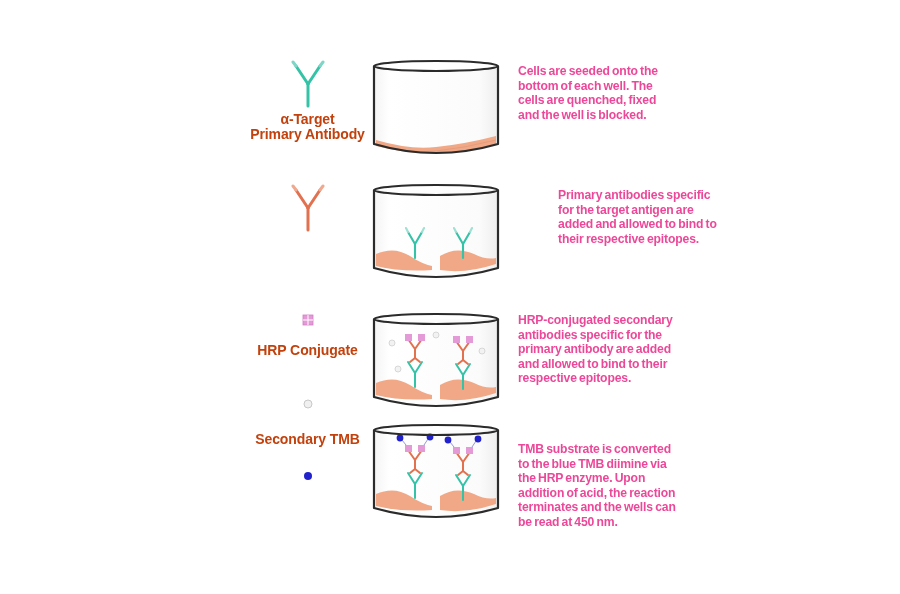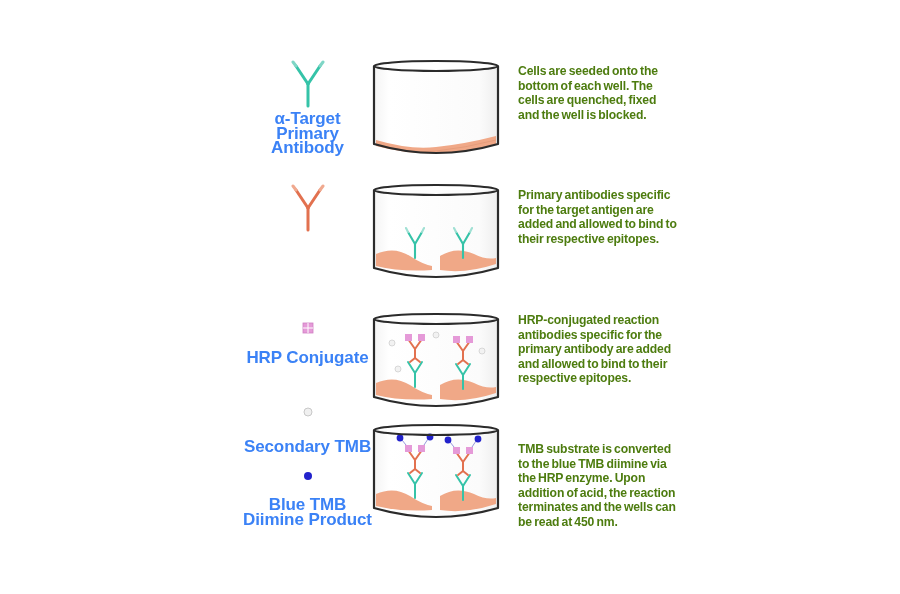--- a/index.html
+++ b/index.html
@@ -37,43 +37,43 @@
     height: 52px;
     width: 135px;
   }
   .legend-icon svg {
     position: absolute;
     left: 50%;
     top: 0;
     transform: translateX(-50%);
   }
   .legend-label {
-    font-size: 17px;
+    font-size: 14px;
     font-weight: bold;
-    color: #3b82f6;
+    color: #c2410c;
     line-height: 14.5px;
     letter-spacing: -0.1px;
     white-space: pre-line;
   }
   
   .well {
     position: absolute;
     left: 130px;
     width: 132px;
     height: 100px;
   }
   .well svg { display: block; }
   
   .desc {
     position: absolute;
     left: 278px;
     width: 160px;
     font-size: 12.2px;
     font-weight: bold;
-    color: #4d7c0f;
+    color: #ec4899;
     line-height: 14.6px;
     letter-spacing: -0.15px;
     text-align: left;
     word-spacing: -1px;
   }
 </style>
 </head>
 <body>
 
 <div class="stage">
@@ -166,26 +166,26 @@
         </g>
         <g stroke="#9fe0d3" stroke-width="2.1" fill="none" stroke-linecap="round">
           <line x1="86" y1="48" x2="84" y2="44"></line>
           <line x1="100" y1="48" x2="102" y2="44"></line>
         </g>
         <path d="M4 6 L4 84 Q66 102 128 84 L128 6" fill="none" stroke="#2b2b2b" stroke-width="2.2" stroke-linejoin="round"></path>
         <ellipse cx="66" cy="6" rx="62" ry="5" fill="none" stroke="#2b2b2b" stroke-width="2"></ellipse>
       </svg>
     </div>
 
-    <div class="desc" style="top:4px;">Primary antibodies specific for the target antigen are added and allowed to bind to their respective epitopes.</div>
+    <div class="desc" style="top:4px;margin-left:40px;">Primary antibodies specific for the target antigen are added and allowed to bind to their respective epitopes.</div>
   </div>
 
   <div class="row" style="top:305px; left:240px;">
 
-    <div class="legend" style="top:16px;">
+    <div class="legend" style="top:8px;">
       <div class="legend-icon" style="height:30px;">
         <svg width="14" height="14" viewBox="0 0 14 14">
           <rect x="2" y="2" width="10" height="10" fill="#e59ad8" stroke="#cf7fc4" stroke-width="0.8"></rect>
           <line x1="7" y1="2" x2="7" y2="12" stroke="#ffffff" stroke-width="1"></line>
           <line x1="2" y1="7" x2="12" y2="7" stroke="#ffffff" stroke-width="1"></line>
         </svg>
       </div>
       <div class="legend-label">HRP Conjugate</div>
       <div class="legend-icon" style="height:34px; margin-top:40px;">
         <svg width="12" height="12" viewBox="0 0 12 12">
@@ -244,33 +244,31 @@
           <circle cx="66" cy="22" r="3"></circle>
           <circle cx="112" cy="38" r="3"></circle>
           <circle cx="28" cy="56" r="3"></circle>
         </g>
 
         <path d="M4 6 L4 84 Q66 102 128 84 L128 6" fill="none" stroke="#2b2b2b" stroke-width="2.2" stroke-linejoin="round"></path>
         <ellipse cx="66" cy="6" rx="62" ry="5" fill="none" stroke="#2b2b2b" stroke-width="2"></ellipse>
       </svg>
     </div>
 
-    <div class="desc" style="top:8px;">HRP-conjugated reaction antibodies specific for the primary antibody are added and allowed to bind to their respective epitopes.</div>
+    <div class="desc" style="top:8px;">HRP-conjugated secondary antibodies specific for the primary antibody are added and allowed to bind to their respective epitopes.</div>
   </div>
 
   <div class="row" style="top:418px; left:240px;">
 
     <div class="legend" style="top:52px;">
       <div class="legend-icon" style="height:28px;">
         <svg width="12" height="12" viewBox="0 0 12 12">
           <circle cx="6" cy="6" r="4" fill="#2222cc"></circle>
         </svg>
       </div>
-      <div class="legend-label">Blue TMB
-Diimine Product</div>
     </div>
 
     <div class="well" style="top:0px;">
       <svg width="132" height="110" viewBox="0 0 132 110">
         <defs>
           <linearGradient id="wellg4" x1="0" y1="0" x2="1" y2="0">
             <stop offset="0%" stop-color="#f4f4f4"></stop>
             <stop offset="12%" stop-color="#ffffff"></stop>
             <stop offset="85%" stop-color="#fbfbfb"></stop>
             <stop offset="100%" stop-color="#eeeeee"></stop>

